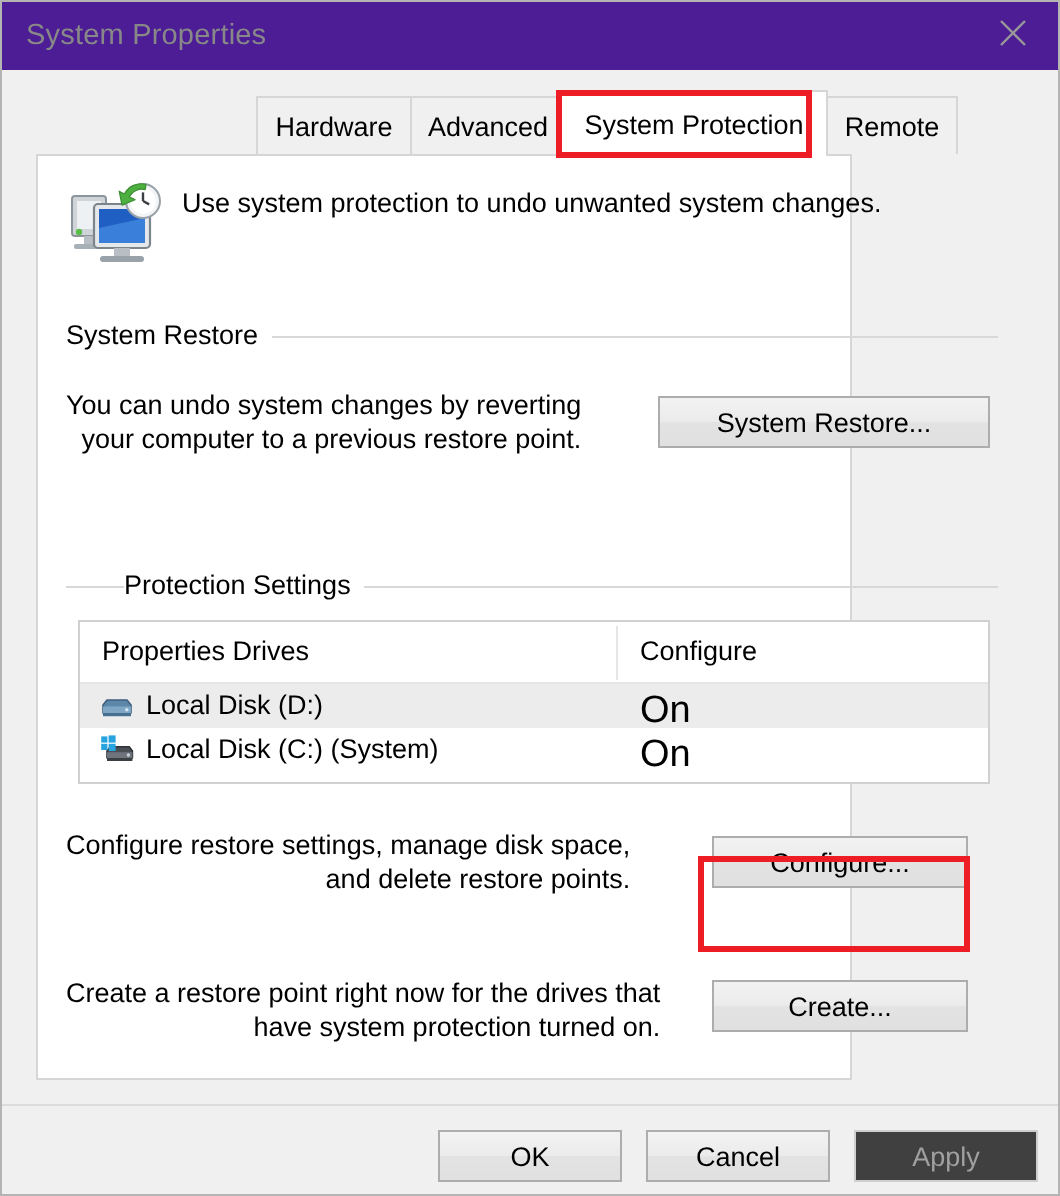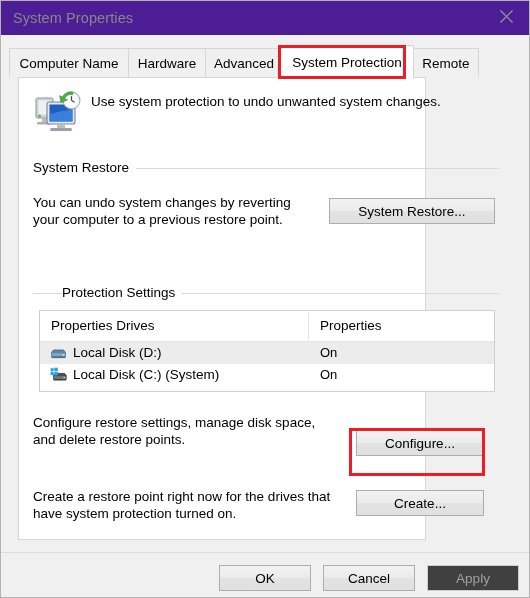--- a/index.html
+++ b/index.html
@@ -140,21 +140,21 @@
     background: #d8d8d8;
     z-index: 1;
   }
 
   .body-text {
     position: absolute;
     font-size: 13.5px;
     color: #000000;
     line-height: 17px;
   }
-  .body-text span { display: block; white-space: nowrap; }
+  .body-text span { display: block; white-space: nowrap; text-align: right; }
 
   
   .btn {
     position: absolute;
     box-sizing: border-box;
     background: linear-gradient(to bottom, #f2f2f2 0%, #ebebeb 50%, #e3e3e3 51%, #e0e0e0 100%);
     border: 1px solid #adadad;
     font-size: 13.5px;
     color: #000000;
     display: flex;
@@ -226,21 +226,21 @@
     left: 33px;
     top: 3px;
     font-size: 13.5px;
     color: #000000;
     white-space: nowrap;
   }
   .dl-prot {
     position: absolute;
     left: 280px;
     top: 3px;
-    font-size: 13px;
+    font-size: 19px;
     color: #000000;
     white-space: nowrap;
   }
 
   
   .footer-sep {
     position: absolute;
     left: 0;
     top: 551px;
     width: 530px;
@@ -267,23 +267,20 @@
     <div class="title-text">System Properties</div>
     <div class="close-btn">
       <svg width="15" height="15" viewBox="0 0 15 15" aria-hidden="true">
         <line x1="1.5" y1="1.5" x2="13.5" y2="13.5" stroke="#999999" stroke-width="1.2"></line>
         <line x1="13.5" y1="1.5" x2="1.5" y2="13.5" stroke="#999999" stroke-width="1.2"></line>
       </svg>
     </div>
   </div>
 
   <div class="tabstrip">
-    <div class="tab" style="left:0px; width:120px;">
-      <span class="tab-label">Computer Name</span>
-    </div>
     <div class="tab" style="left:119px; width:78px;">
       <span class="tab-label">Hardware</span>
     </div>
     <div class="tab" style="left:196px; width:78px;">
       <span class="tab-label">Advanced</span>
     </div>
     <div class="tab selected" style="left:271px; width:134px;">
       <span class="tab-label">System Protection</span>
     </div>
     <div class="tab" style="left:404px; width:66px;">
@@ -333,21 +330,21 @@
       <span>System Restore...</span>
     </div>
 
     <div class="group-title" style="left:14px; top:207px;margin-left:29px;">Protection Settings</div>
     <div class="group-rule" style="left:14px; top:215px; width:466px;"></div>
 
     <div class="drivelist" style="left:20px; top:232px; width:456px; height:82px;">
       <div class="dl-header">
         <div class="dl-col-split"></div>
         <div class="dl-col-a">Properties Drives</div>
-        <div class="dl-col-b">Properties</div>
+        <div class="dl-col-b">Configure</div>
       </div>
 
       <div class="dl-row selected">
         <div class="dl-drive-icon">
           <svg width="17" height="16" viewBox="0 0 17 16" aria-hidden="true">
             <path d="M1.5 7.5 L3.5 5 L13.5 5 L15.5 7.5 L15.5 11.5 L1.5 11.5 Z" fill="#5d87a8" stroke="#3d5f7d" stroke-width="0.8" stroke-linejoin="round"></path>
             <rect x="1.5" y="8.2" width="14" height="3.3" fill="#7fa6c4"></rect>
             <circle cx="13.4" cy="9.9" r="0.9" fill="#cfe3f2"></circle>
             <rect x="1.5" y="11.5" width="14" height="1.6" fill="#46708f"></rect>
           </svg>
@@ -373,21 +370,21 @@
         <div class="dl-name">Local Disk (C:) (System)</div>
         <div class="dl-prot">On</div>
       </div>
     </div>
 
     <div class="body-text" style="left:14px; top:336px;">
       <span>Configure restore settings, manage disk space,</span>
       <span>and delete restore points.</span>
     </div>
 
-    <div class="btn" style="left:337px; top:352px; width:128px; height:26px;">
+    <div class="btn" style="left:337px; top:340px; width:128px; height:26px;">
       <span>Configure...</span>
     </div>
 
     <div class="body-text" style="left:14px; top:410px;">
       <span>Create a restore point right now for the drives that</span>
       <span>have system protection turned on.</span>
     </div>
 
     <div class="btn" style="left:337px; top:412px; width:128px; height:26px;">
       <span>Create...</span>

